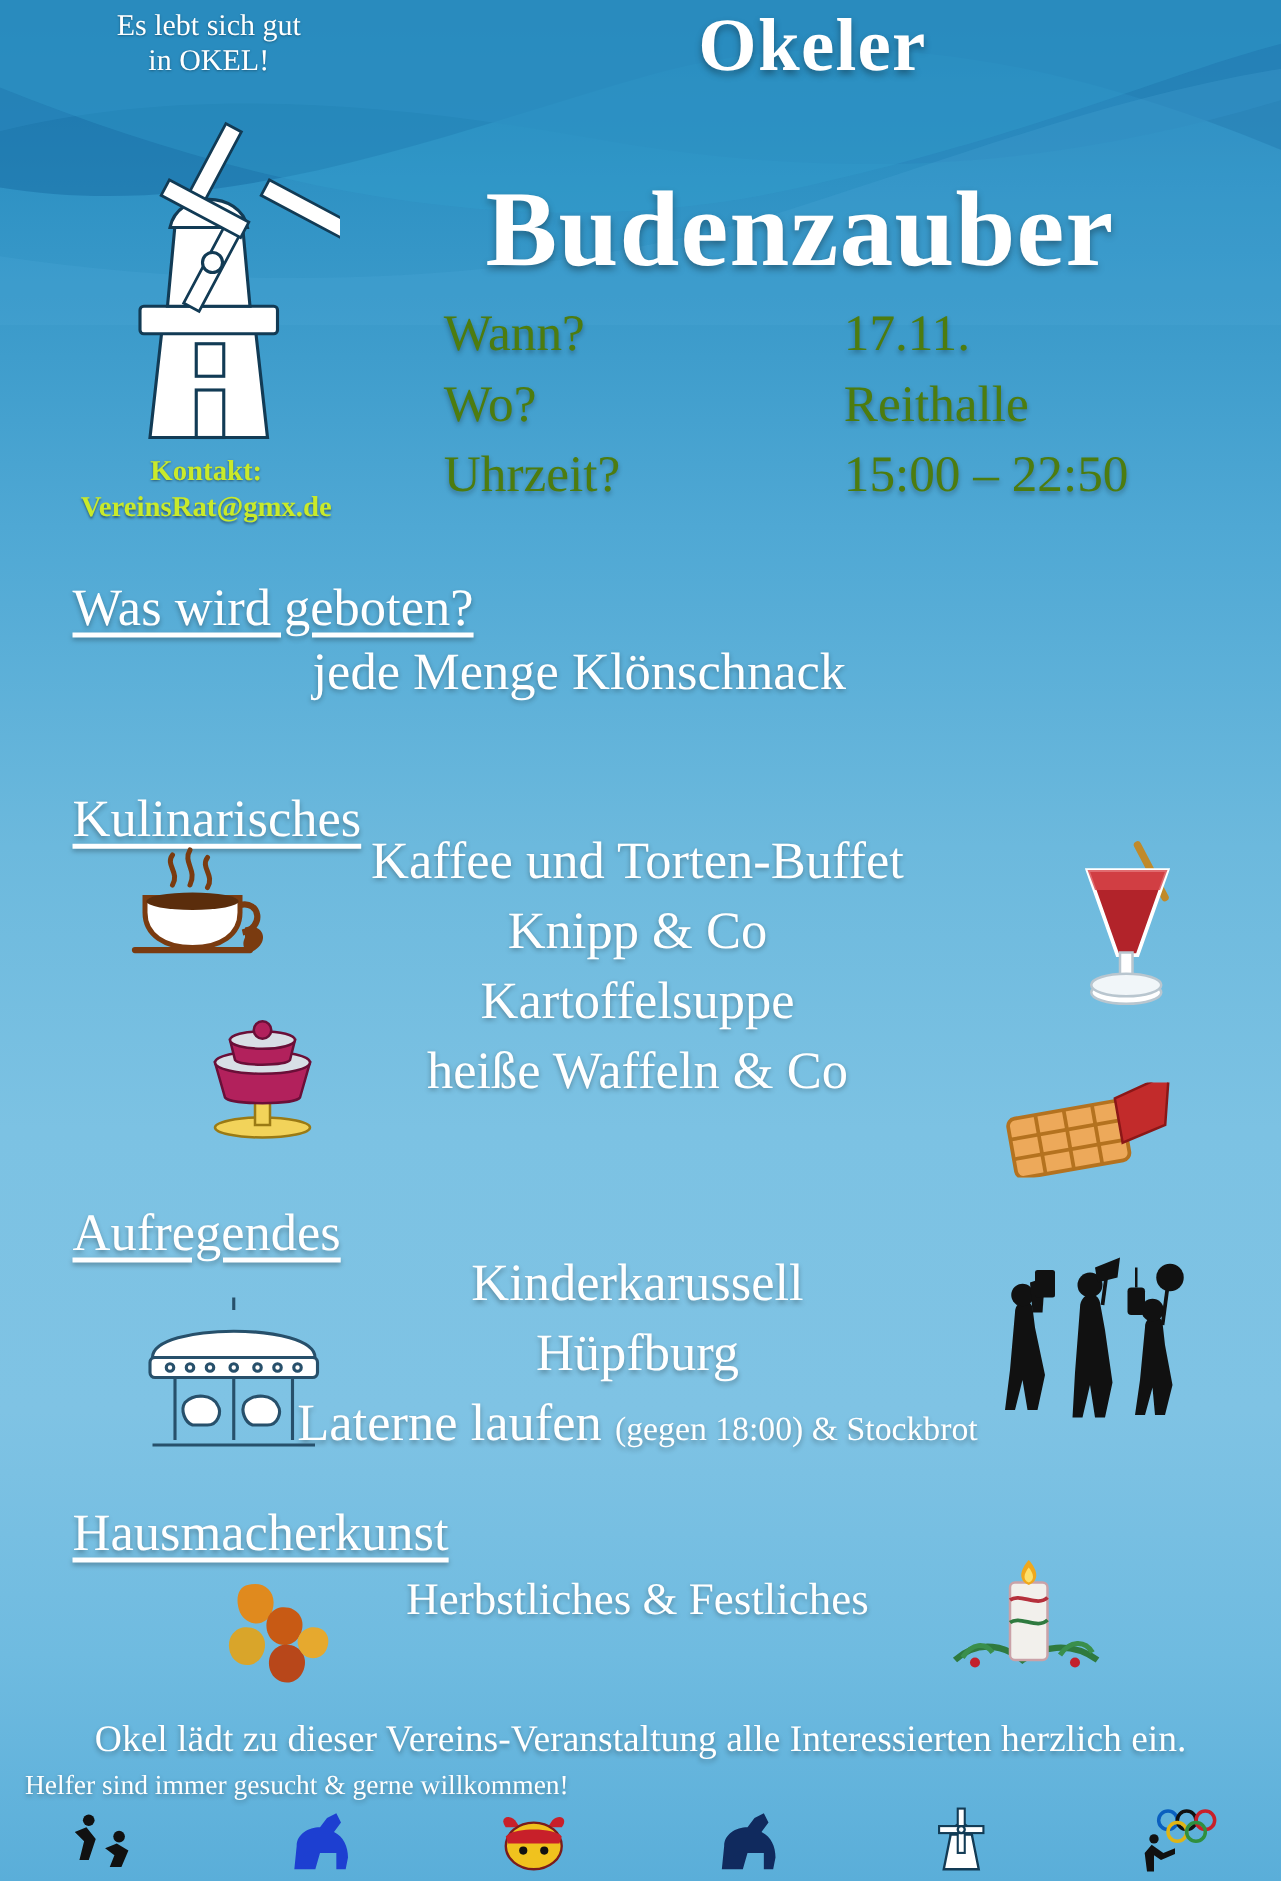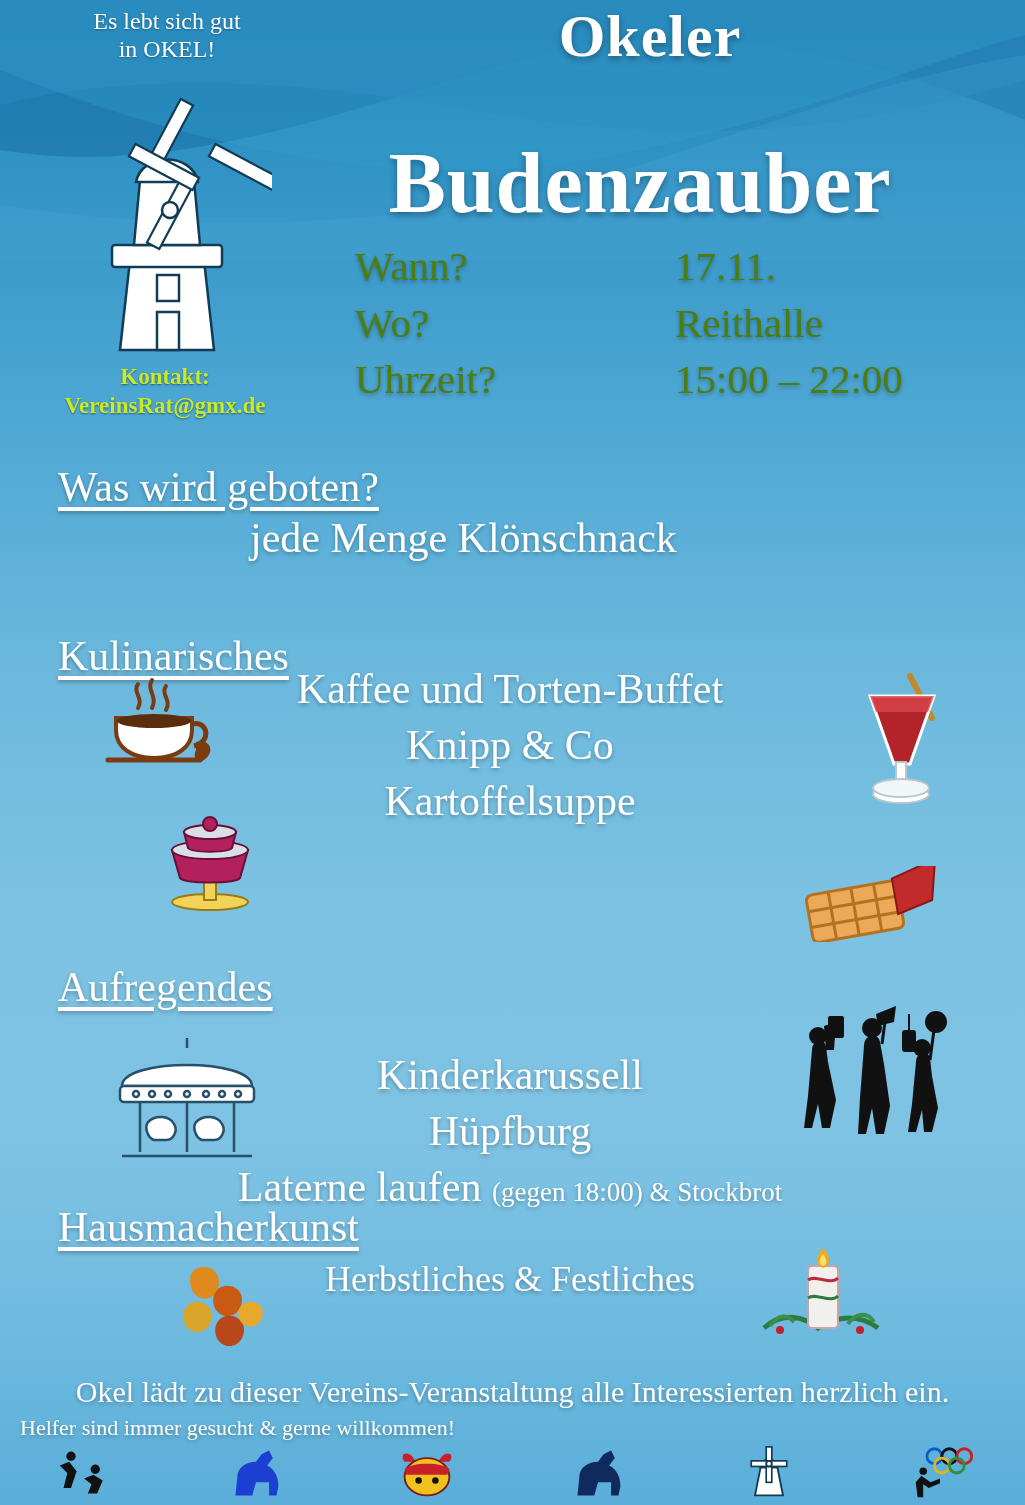--- a/index.html
+++ b/index.html
@@ -62,21 +62,21 @@
     text-shadow:0 2px 4px rgba(0,0,0,.3);white-space:nowrap;
   }
   .klon{left:250px;top:515px;}
 
   .kul-list{
     position:absolute;left:60px;top:662px;width:900px;text-align:center;
     color:#fff;font-size:42px;line-height:1.33;
     text-shadow:0 2px 4px rgba(0,0,0,.3);
   }
   .auf-list{
-    position:absolute;left:60px;top:1048px;width:900px;text-align:center;
+    position:absolute;left:60px;top:1000px;width:900px;text-align:center;
     color:#fff;font-size:42px;line-height:1.33;
     text-shadow:0 2px 4px rgba(0,0,0,.3);
   }
   .auf-list .small{font-size:27px;}
   .haus-list{
     position:absolute;left:60px;top:1258px;width:900px;text-align:center;
     color:#fff;font-size:36px;line-height:1.2;
     text-shadow:0 2px 4px rgba(0,0,0,.3);
   }
 
@@ -158,32 +158,33 @@
     <div class="row">
       <div class="q">Wann?</div>
       <div class="a">17.11.</div>
     </div>
     <div class="row">
       <div class="q">Wo?</div>
       <div class="a">Reithalle</div>
     </div>
     <div class="row">
       <div class="q">Uhrzeit?</div>
-      <div class="a">15:00 – 22:00</div>
+      <div class="a">15:00 – 22:50</div>
     </div>
   </div>
 
   <div class="heading h-angebot">Was wird geboten?</div>
   <div class="line klon">jede Menge Klönschnack</div>
 
   <div class="heading h-kulinarisch">Kulinarisches</div>
   <div class="kul-list">
     <div>Kaffee und Torten-Buffet</div>
     <div>Knipp &amp; Co</div>
     <div>Kartoffelsuppe</div>
+    <div>heiße Waffeln &amp; Co</div>
   </div>
 
   <svg class="pic pic-coffee" viewBox="0 0 118 96">
     <g fill="none" stroke="#7a3b10" stroke-width="4" stroke-linecap="round">
       <path d="M38,12 C32,20 44,26 38,36"></path>
       <path d="M52,8 C46,18 58,24 52,36"></path>
       <path d="M66,14 C60,22 72,28 66,38"></path>
     </g>
     <path d="M16,46 H92 V58 C92,76 76,86 54,86 C32,86 16,76 16,58 Z" fill="#ffffff" stroke="#7a3b10" stroke-width="4"></path>
     <path d="M92,52 C108,48 112,70 94,74" fill="none" stroke="#7a3b10" stroke-width="5"></path>

